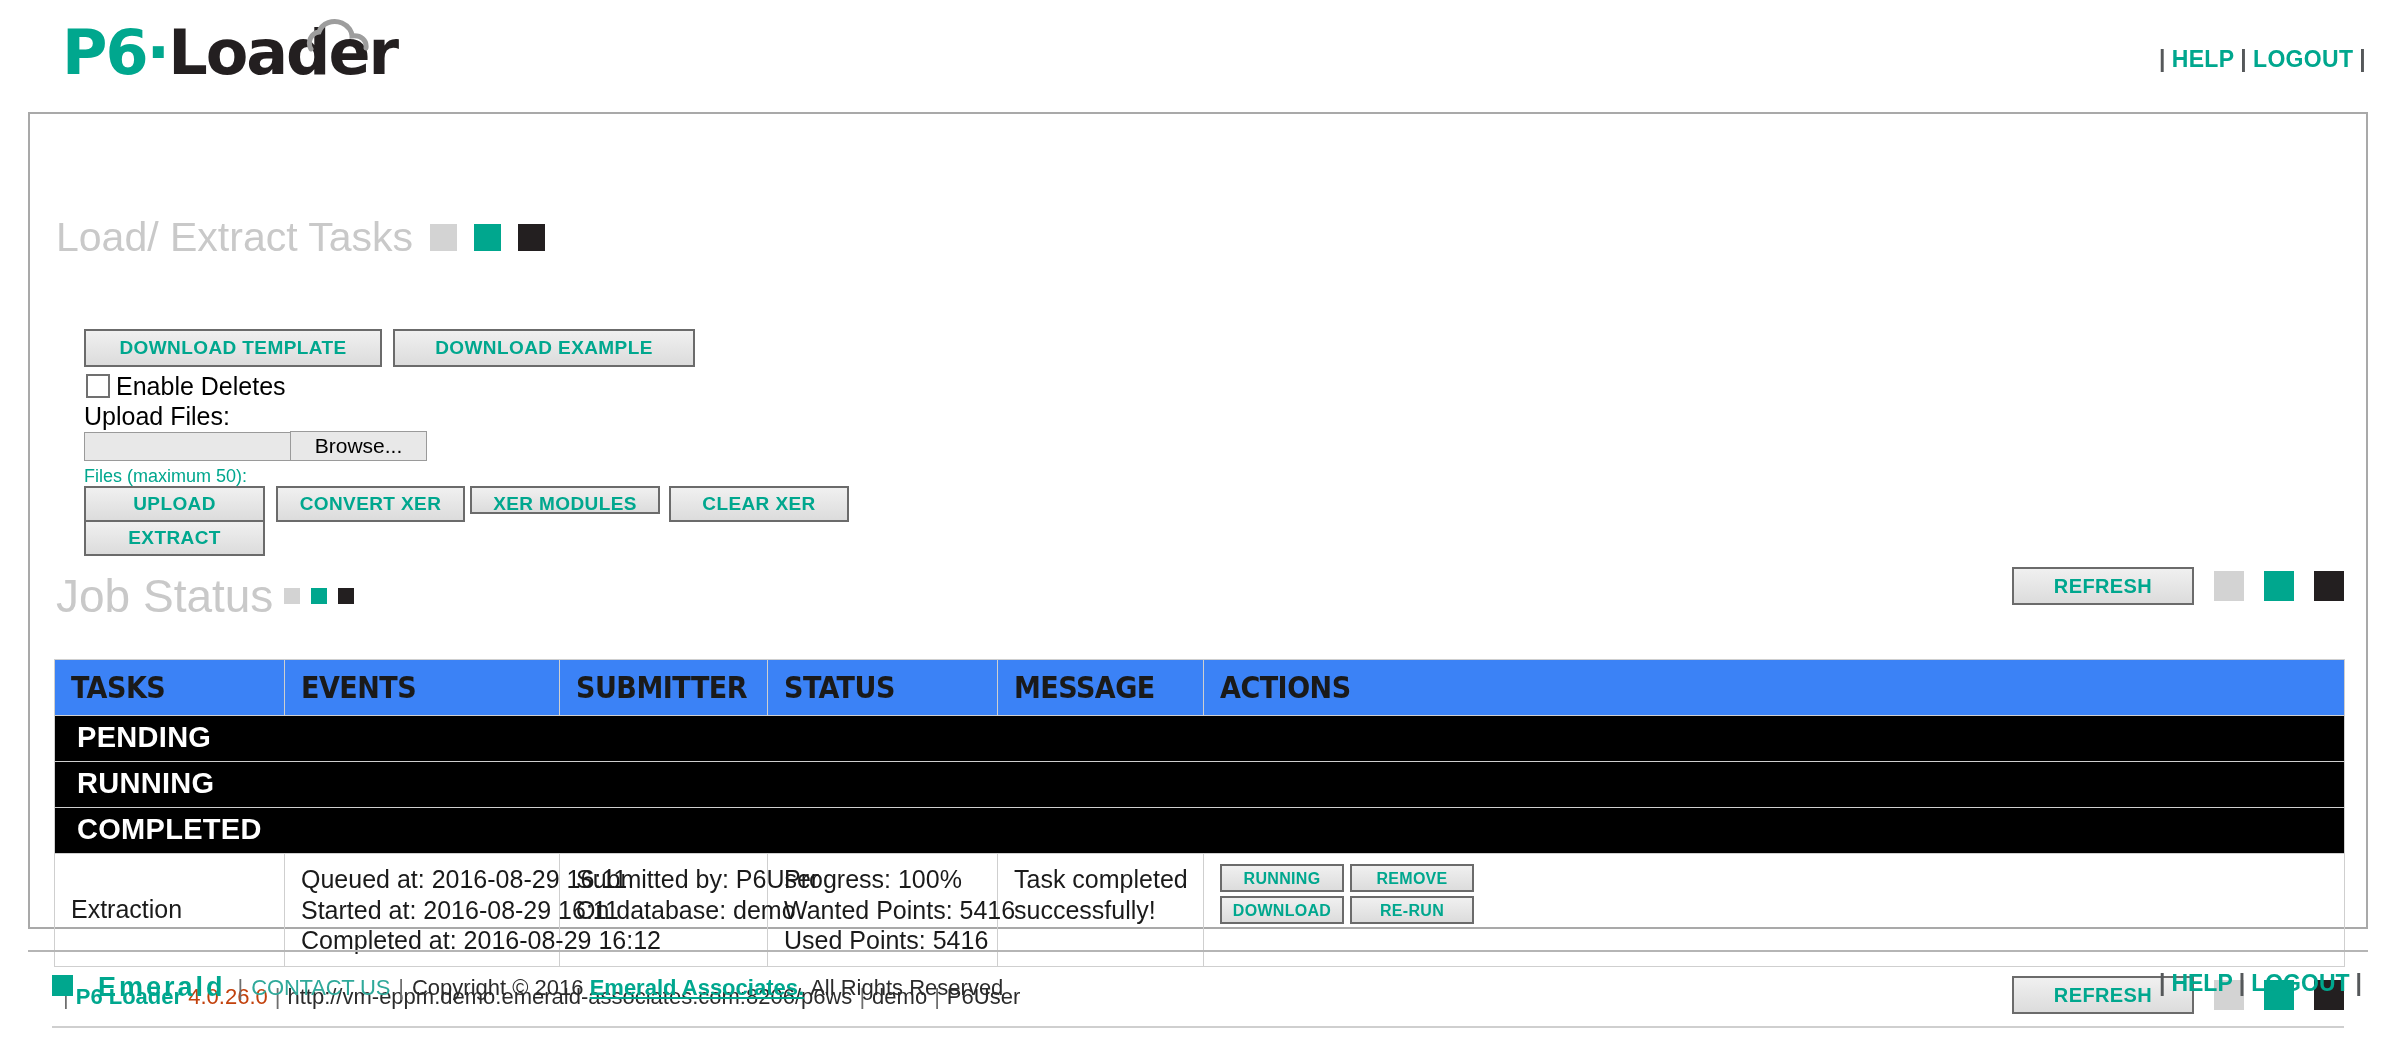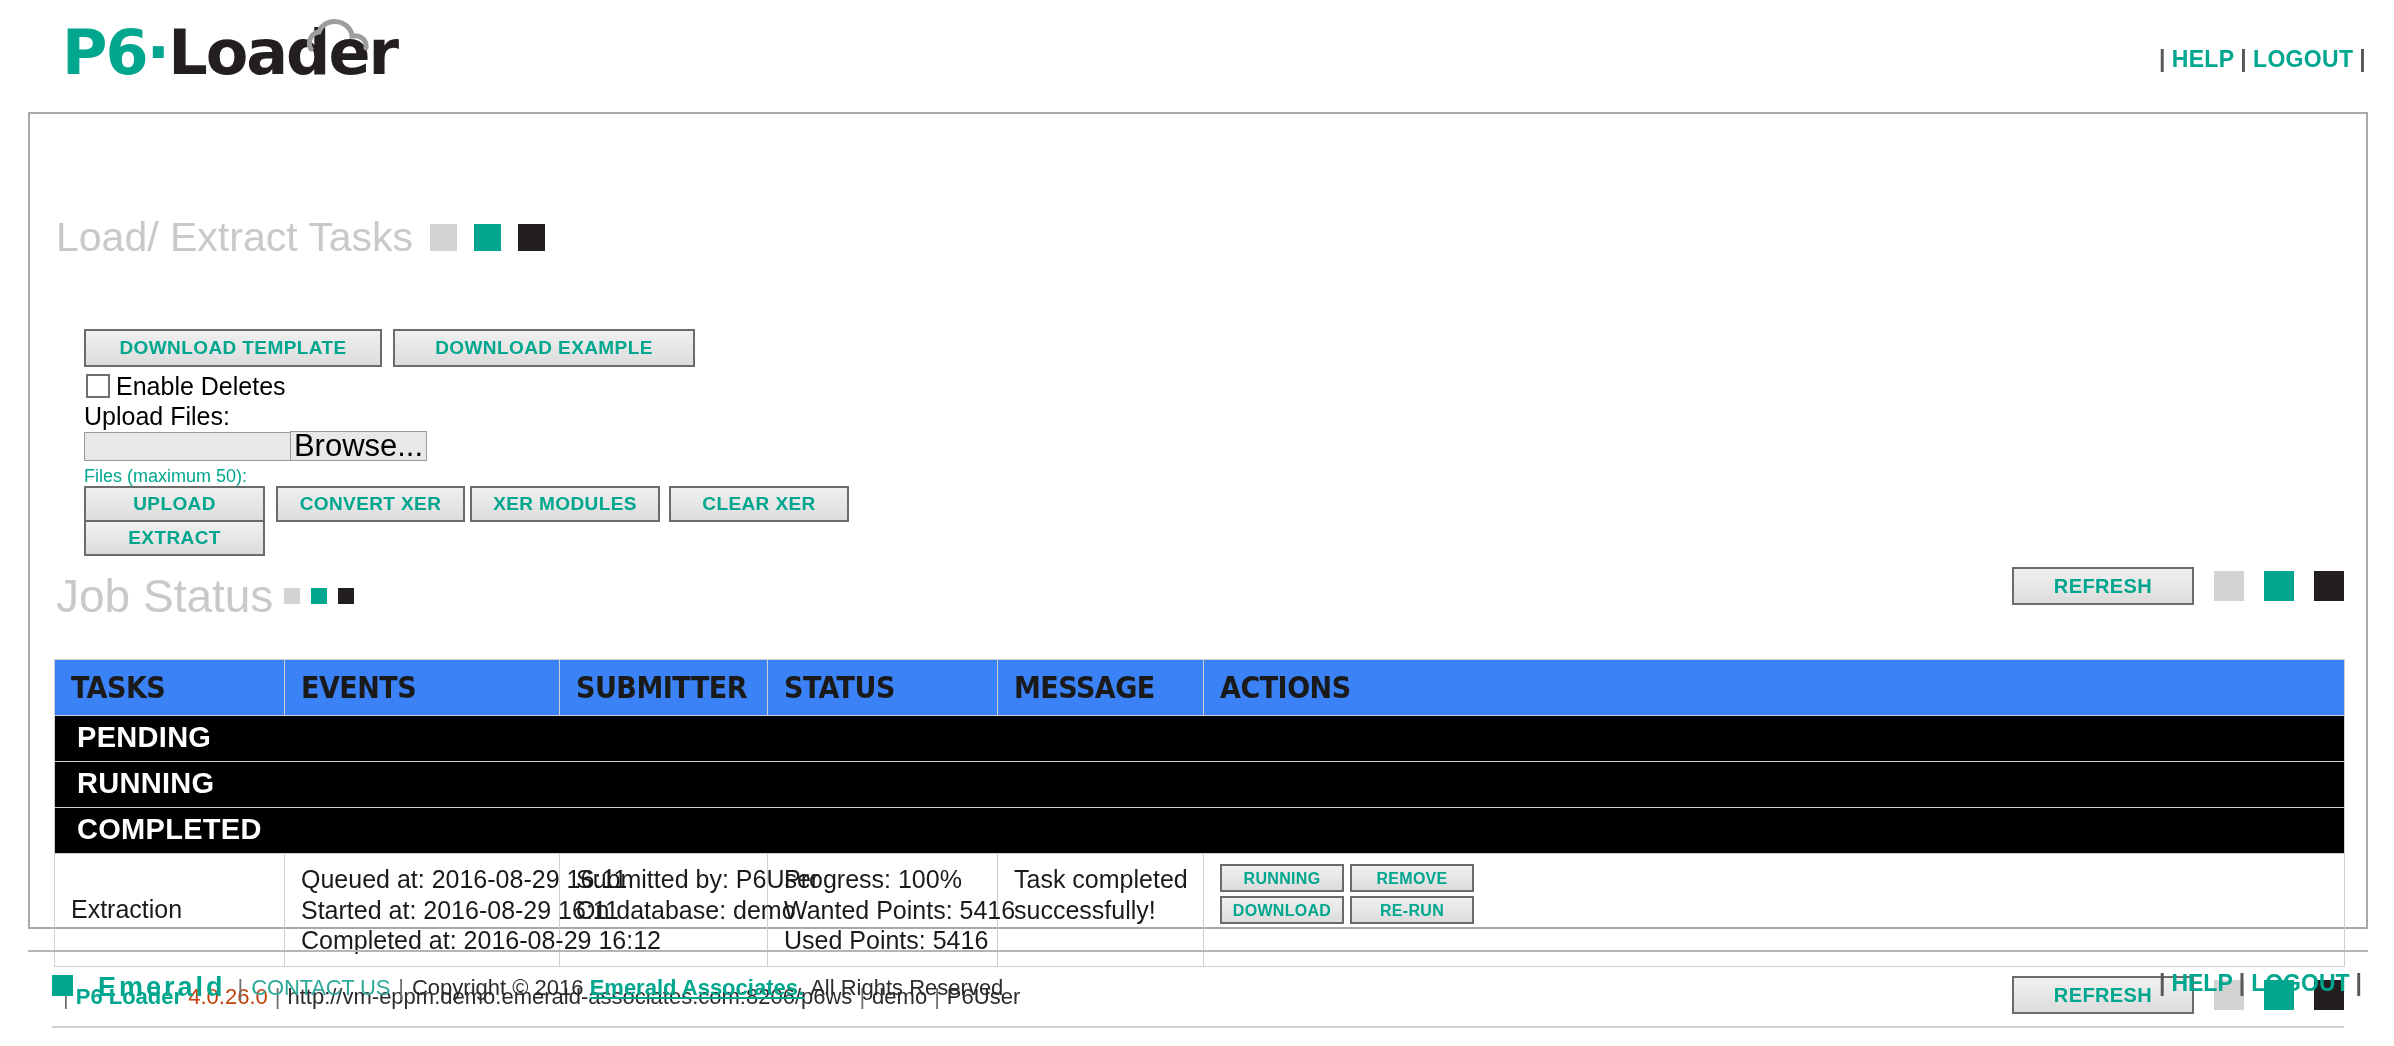--- a/index.html
+++ b/index.html
@@ -101,29 +101,29 @@
   .upload-label { position: absolute; left: 54px; top: 288px; font-size: 25px; color: #000; }
 
   .file-row { position: absolute; left: 54px; top: 317px; height: 30px; white-space: nowrap; }
   .file-text {
     display: inline-block; width: 207px; height: 29px;
     background: #e8e8e8; border: 1px solid #9a9a9a; vertical-align: middle;
   }
   .file-browse {
     display: inline-block; width: 137px; height: 30px; line-height: 27px;
     background: #e8e8e8; border: 1px solid #9a9a9a;
-    font-size: 31px; color: #000; text-align: center; vertical-align: middle;
+    font-size: 21px; color: #000; text-align: center; vertical-align: middle;
     margin-left: -1px;
   }
 
   .files-max { position: absolute; left: 54px; top: 352px; font-size: 18px; color: #00A78E; font-weight: normal; }
 
   #btn-upload      { position: absolute; left: 54px;  top: 372px; width: 181px; height: 36px; line-height: 32px; font-size: 19px; }
   #btn-convert-xer { position: absolute; left: 246px; top: 372px; width: 189px; height: 36px; line-height: 32px; font-size: 19px; }
-  #btn-xer-modules { position: absolute; left: 440px; top: 372px; width: 190px; height: 36px; line-height: 32px; font-size: 19px; }
+  #btn-xer-modules { position: absolute; left: 440px; top: 372px; width: 190px; height: 28px; line-height: 32px; font-size: 19px; }
   #btn-clear-xer   { position: absolute; left: 639px; top: 372px; width: 180px; height: 36px; line-height: 32px; font-size: 19px; }
   #btn-extract     { position: absolute; left: 54px;  top: 406px; width: 181px; height: 36px; line-height: 32px; font-size: 19px; }
 
   
   .refresh-group { position: absolute; white-space: nowrap; }
   .refresh-group .btn-refresh {
     display: inline-block; width: 182px; height: 38px; line-height: 34px; font-size: 20px;
     vertical-align: middle;
   }
   .refresh-group .sq { display: inline-block; vertical-align: middle; margin-left: 20px; }

